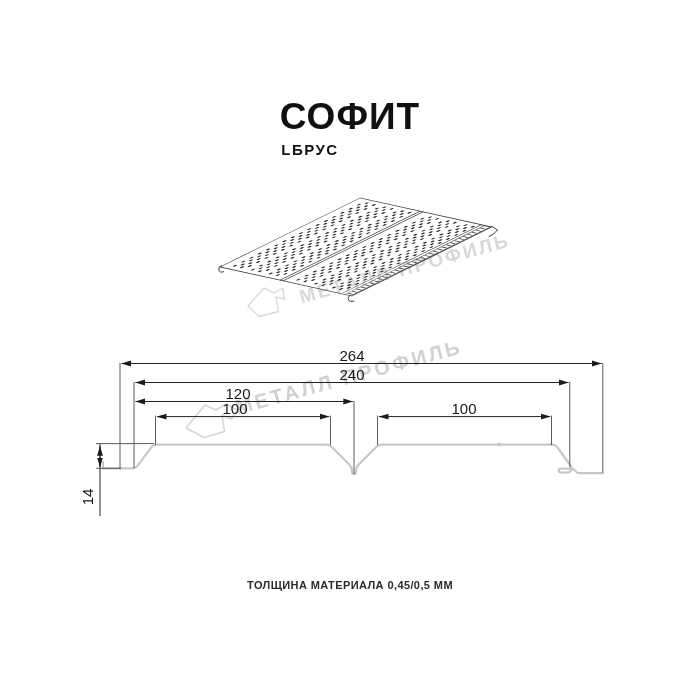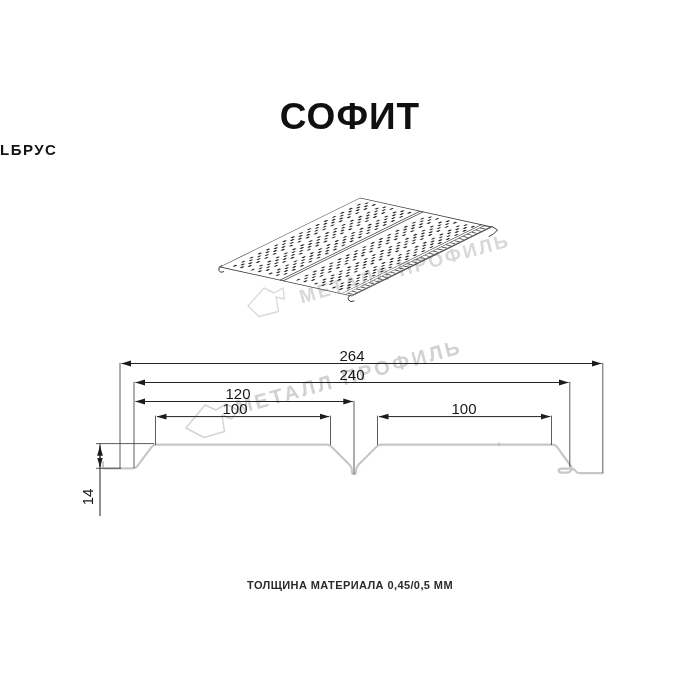--- a/index.html
+++ b/index.html
@@ -1,20 +1,20 @@
 <!DOCTYPE html>
 <html><head>
 <meta charset="utf-8">
 <style>
   html,body{margin:0;padding:0;background:#fff;}
   .stage{position:relative;width:700px;height:700px;background:#fff;overflow:hidden;
          font-family:"Liberation Sans",sans-serif;border-radius:10px;}
   .title{position:absolute;left:0;top:96px;width:700px;text-align:center;
          font-size:37px;font-weight:800;letter-spacing:1px;color:#101010;}
-  .subtitle{position:absolute;left:0;top:141px;width:620px;
+  .subtitle{position:absolute;left:0;top:141px;width:620px;text-align:center;
          font-size:15px;font-weight:700;letter-spacing:1.5px;color:#141414;}
   .footer{position:absolute;left:0;top:579px;width:700px;text-align:center;
          font-size:11px;font-weight:700;letter-spacing:.4px;color:#2b2b2b;}
   .wm{position:absolute;white-space:nowrap;font-weight:700;
       transform-origin:left top;pointer-events:none;}
   .wm1{left:297px;top:287px;font-size:19px;letter-spacing:2.5px;color:#d6d8d9;
        transform:rotate(-15.3deg);}
   .wm2{left:233px;top:397px;font-size:20px;letter-spacing:3px;color:#cfd1d2;
        transform:rotate(-15.3deg);}
   svg.draw{position:absolute;left:0;top:0;}

